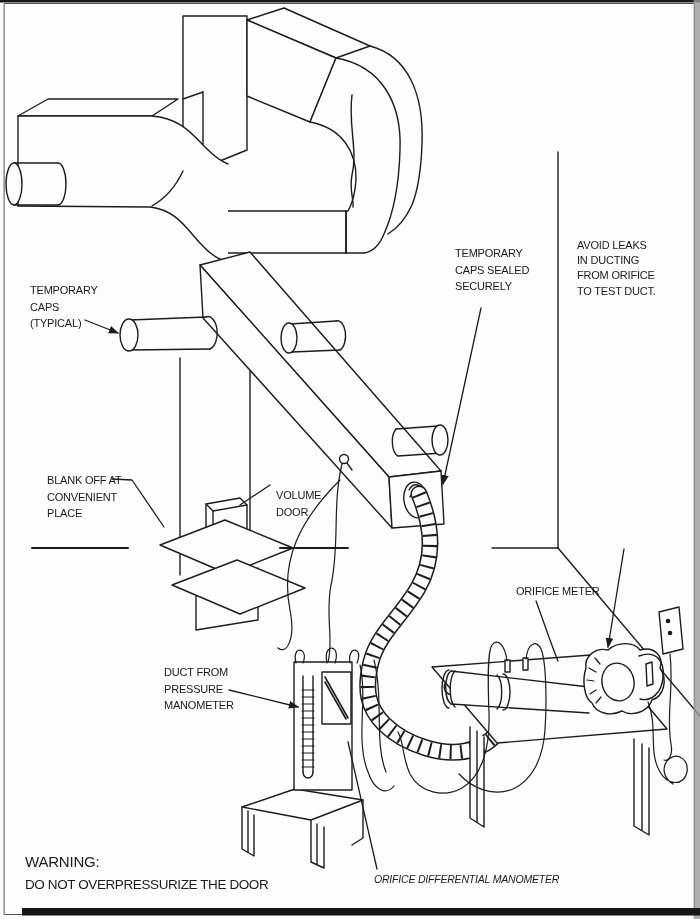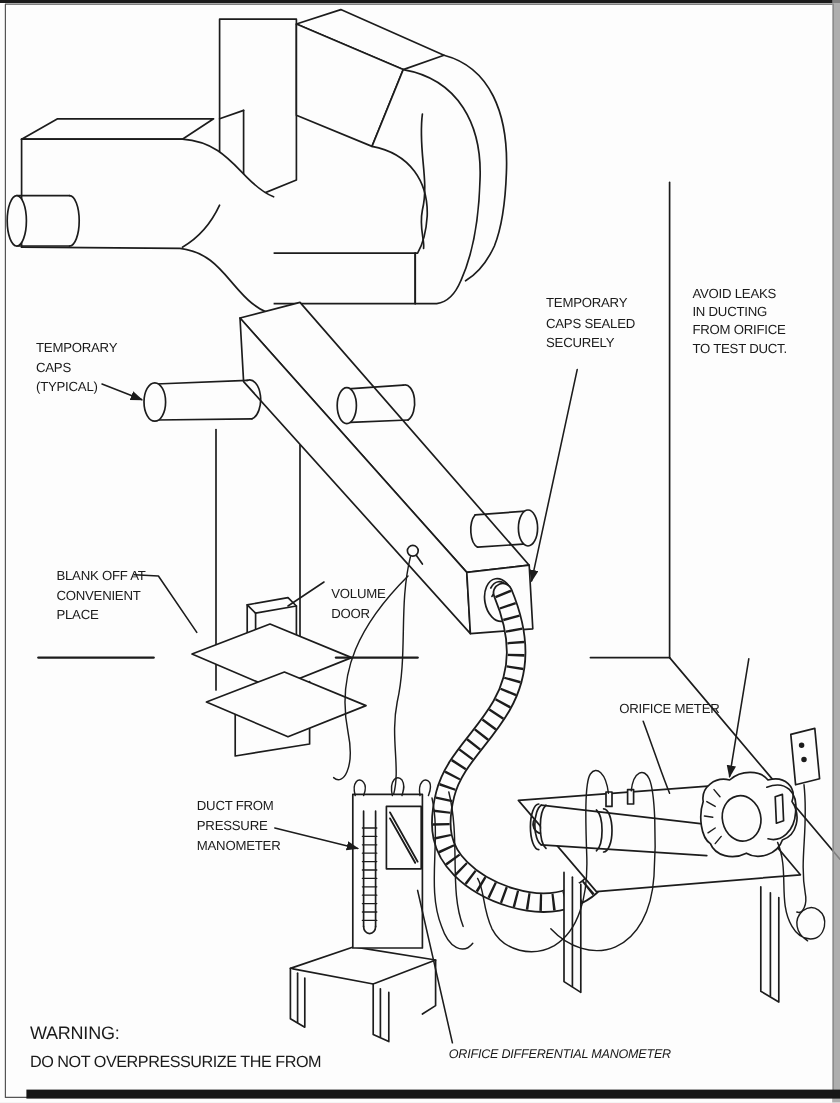--- a/index.html
+++ b/index.html
@@ -233,15 +233,15 @@
 CONVENIENT
 PLACE</div>
 <div class="label" style="left:276px;top:487px;">VOLUME
 DOOR</div>
 <div class="label" style="left:484px;top:583px;margin-left:32px;">ORIFICE METER</div>
 <div class="label" style="left:164px;top:664px;">DUCT FROM
 PRESSURE
 MANOMETER</div>
 <div class="label label-sm" style="left:374px;top:873px;font-style:italic;">ORIFICE DIFFERENTIAL MANOMETER</div>
 <div class="label warn-title" style="left:25px;top:851px;">WARNING:</div>
-<div class="label warn-body" style="left:25px;top:875px;">DO NOT OVERPRESSURIZE THE FROM</div>
+<div class="label warn-body" style="left:25px;top:875px;">DO NOT OVERPRESSURIZE THE DOOR</div>
 
 </div>
 
 </body></html>

